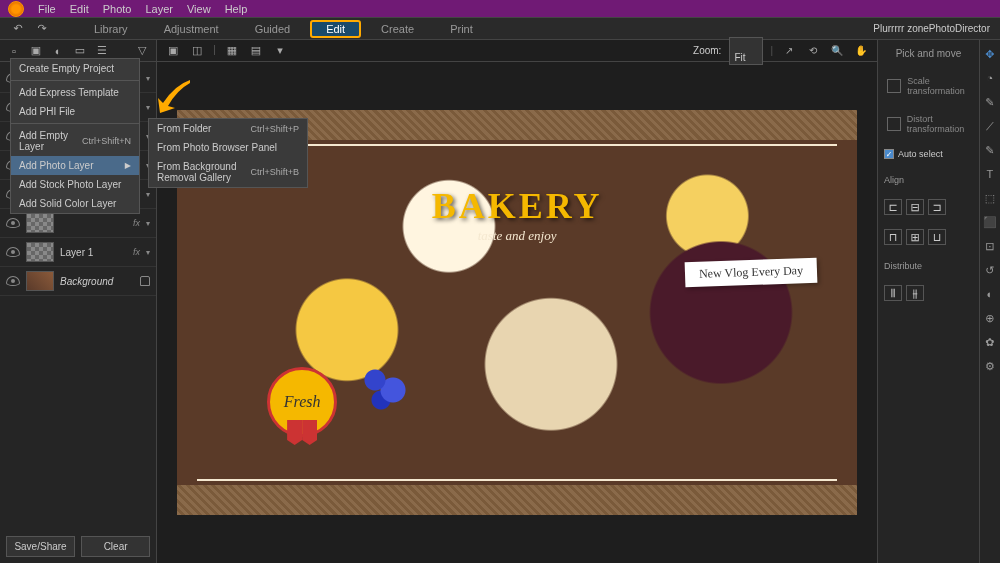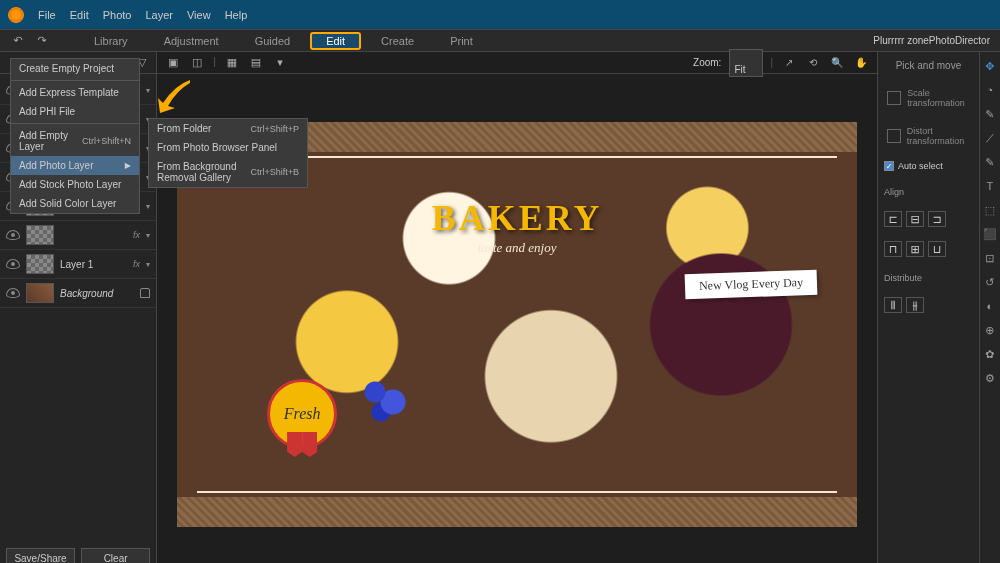--- a/index.html
+++ b/index.html
@@ -1,17 +1,17 @@
 <!DOCTYPE html>
 <html><head>
 <meta charset="utf-8">
 <style>
 *{margin:0;padding:0;box-sizing:border-box;font-family:Arial,sans-serif;user-select:none}
 body{background:#1a1a1a;color:#ccc;width:1000px;height:563px;overflow:hidden;font-size:11px;position:relative}
-.top-menu{height:30px;background:#0c4a6e;display:flex;align-items:center;padding:0 8px;gap:14px;border-bottom:1px solid #444}
+.top-menu{height:18px;background:#701a75;display:flex;align-items:center;padding:0 8px;gap:14px;border-bottom:1px solid #444}
 .top-menu span{cursor:pointer}
 .logo{width:16px;height:16px;background:radial-gradient(circle,#ff9500 40%,#cc5500 100%);border-radius:50%;border:1px solid #ff9500}
 .header{height:22px;background:#2a2a2a;display:flex;align-items:center;justify-content:space-between;padding:0 10px;border-bottom:1px solid #444}
 .header-left{display:flex;align-items:center;gap:8px}
 .tabs{display:flex;gap:4px;margin-left:20px}
 .tab{padding:3px 16px;cursor:pointer;color:#999}
 .tab.active{background:#1a4a6a;color:#fff;border:2px solid #ffaa00;border-radius:3px;padding:1px 14px}
 .header-right{display:flex;align-items:center;font-size:10px}
 .main{display:flex;height:523px}
 .left-panel{width:163px;background:#252525;border-right:1px solid #444;display:flex;flex-direction:column}

